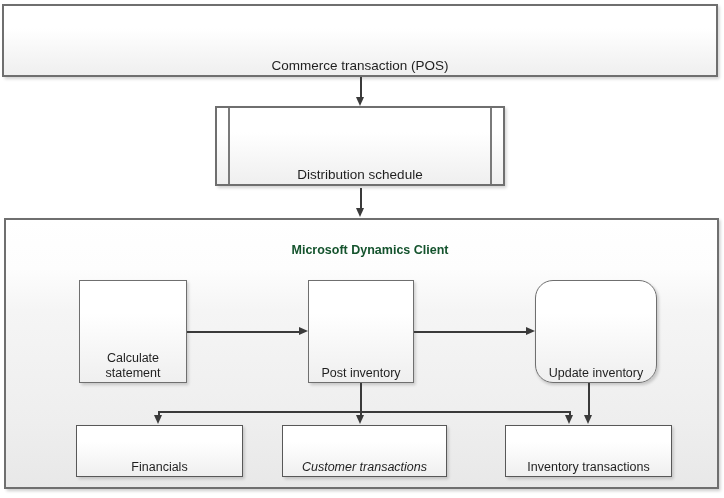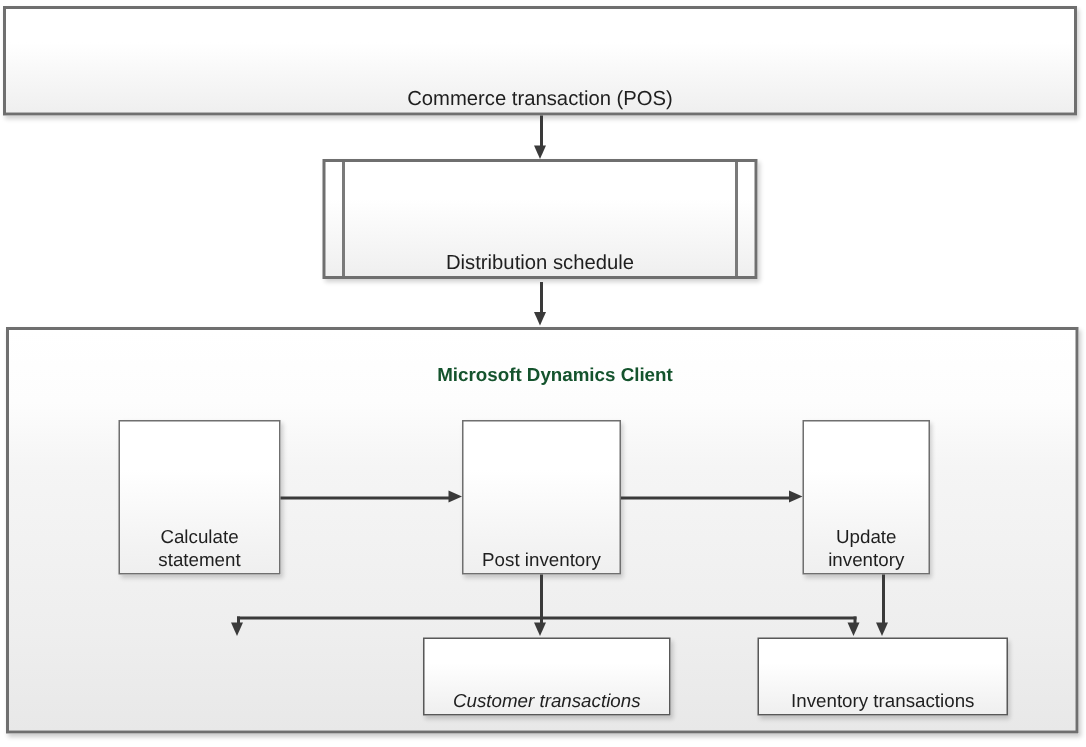--- a/index.html
+++ b/index.html
@@ -53,21 +53,21 @@
     font-size: 12.5px;
     color: #14532d;
   }
   .process-box {
     border-width: 1.5px;
     font-size: 12.5px;
     padding: 0 6px;
   }
   .calc-box   { left: 79px;  top: 280px; width: 108px; height: 103px; }
   .post-box   { left: 308px; top: 280px; width: 106px; height: 103px; }
-  .update-box { left: 535px; top: 280px; width: 85px; height: 103px; }
+  .update-box { left: 535px; top: 280px; width: 122px; height: 103px; border-radius: 18px; }
 
   .output-box {
     border: 1.5px solid #585858;
     font-size: 12.5px;
     top: 425px;
     height: 52px;
   }
   .fin-box  { left: 76px;  width: 167px; }
   .cust-box { left: 282px; width: 165px; font-style: italic; }
   .inv-box  { left: 485px; width: 167px; margin-left: 20px; }
@@ -151,20 +151,23 @@
     <div class="head-down" style="left:356px; top:415px;"></div>
     <div class="line v" style="left:569px; top:411px; height:6px;"></div>
     <div class="head-down" style="left:565px; top:415px;"></div>
   </div>
 
   <div>
     <div class="line v" style="left:588px; top:383px; height:34px;"></div>
     <div class="head-down" style="left:584px; top:415px;"></div>
   </div>
 
+  <div class="node output-box fin-box">
+    <span>Financials</span>
+  </div>
   <div class="node output-box cust-box">
     <span>Customer transactions</span>
   </div>
   <div class="node output-box inv-box">
     <span>Inventory transactions</span>
   </div>
 
 </div>
 
 </body></html>

